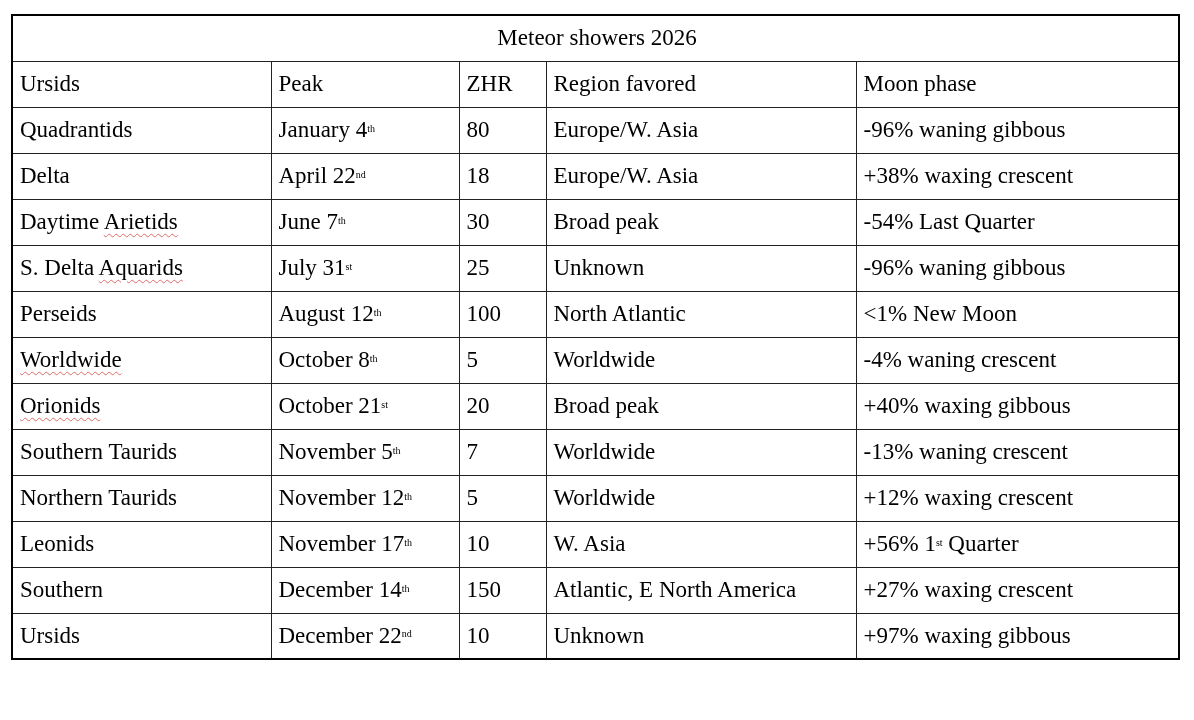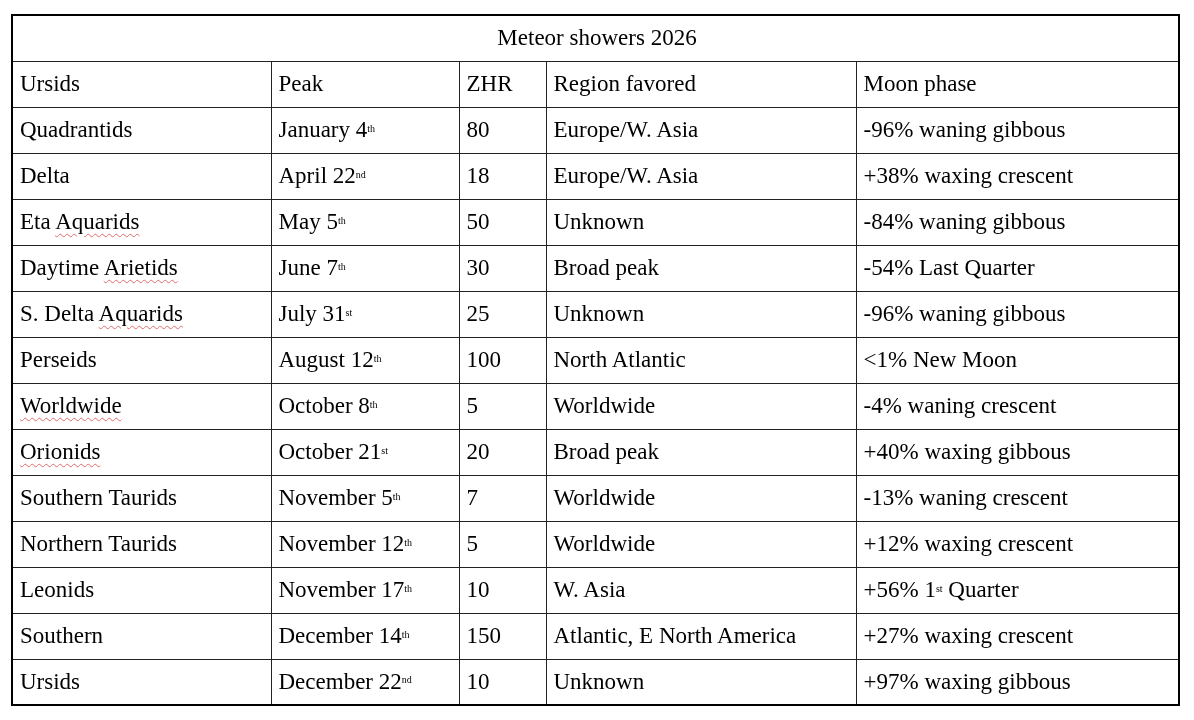--- a/index.html
+++ b/index.html
@@ -86,27 +86,20 @@
           <td>-96% waning gibbous</td>
         </tr>
         <tr>
           <td>Delta</td>
           <td>April 22<sup class="ord">nd</sup></td>
           <td>18</td>
           <td>Europe/W. Asia</td>
           <td>+38% waxing crescent</td>
         </tr>
         <tr>
-          <td>Eta <span class="err">Aquarids</span></td>
-          <td>May 5<sup class="ord">th</sup></td>
-          <td>50</td>
-          <td>Unknown</td>
-          <td>-84% waning gibbous</td>
-        </tr>
-        <tr>
           <td>Daytime <span class="err">Arietids</span></td>
           <td>June 7<sup class="ord">th</sup></td>
           <td>30</td>
           <td>Broad peak</td>
           <td>-54% Last Quarter</td>
         </tr>
         <tr>
           <td>S. Delta <span class="err">Aquarids</span></td>
           <td>July 31<sup class="ord">st</sup></td>
           <td>25</td>

